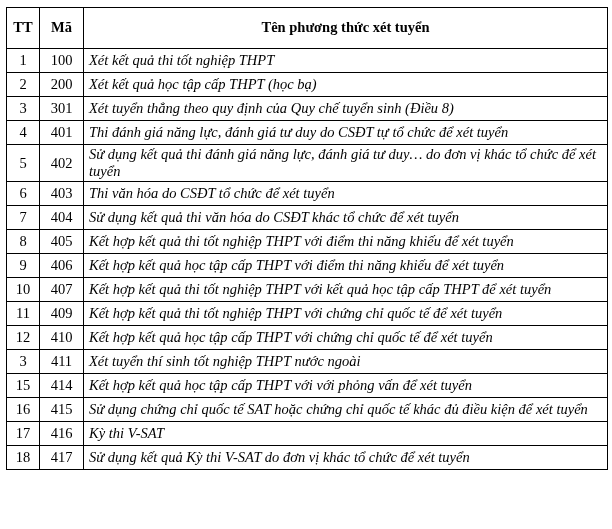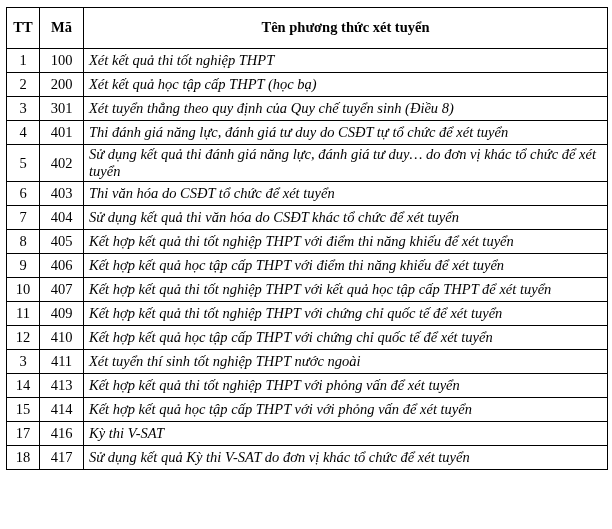--- a/index.html
+++ b/index.html
@@ -131,28 +131,28 @@
         <td class="cell-tt">12</td>
         <td class="cell-ma">410</td>
         <td class="cell-ten">Kết hợp kết quả học tập cấp THPT với chứng chỉ quốc tế để xét tuyển</td>
       </tr>
       <tr>
         <td class="cell-tt">3</td>
         <td class="cell-ma">411</td>
         <td class="cell-ten">Xét tuyển thí sinh tốt nghiệp THPT nước ngoài</td>
       </tr>
       <tr>
-        <td class="cell-tt">14</td>
-        <td class="cell-ma">413</td>
-        <td class="cell-ten">Kết hợp kết quả thi tốt nghiệp THPT với phỏng vấn để xét tuyển</td>
-      </tr>
-      <tr>
         <td class="cell-tt">15</td>
         <td class="cell-ma">414</td>
         <td class="cell-ten">Kết hợp kết quả học tập cấp THPT với với phỏng vấn để xét tuyển</td>
+      </tr>
+      <tr>
+        <td class="cell-tt">16</td>
+        <td class="cell-ma">415</td>
+        <td class="cell-ten">Sử dụng chứng chỉ quốc tế SAT hoặc chứng chỉ quốc tế khác đủ điều kiện để xét tuyển</td>
       </tr>
       <tr>
         <td class="cell-tt">17</td>
         <td class="cell-ma">416</td>
         <td class="cell-ten">Kỳ thi V-SAT</td>
       </tr>
       <tr>
         <td class="cell-tt">18</td>
         <td class="cell-ma">417</td>
         <td class="cell-ten">Sử dụng kết quả Kỳ thi V-SAT do đơn vị khác tổ chức để xét tuyển</td>

